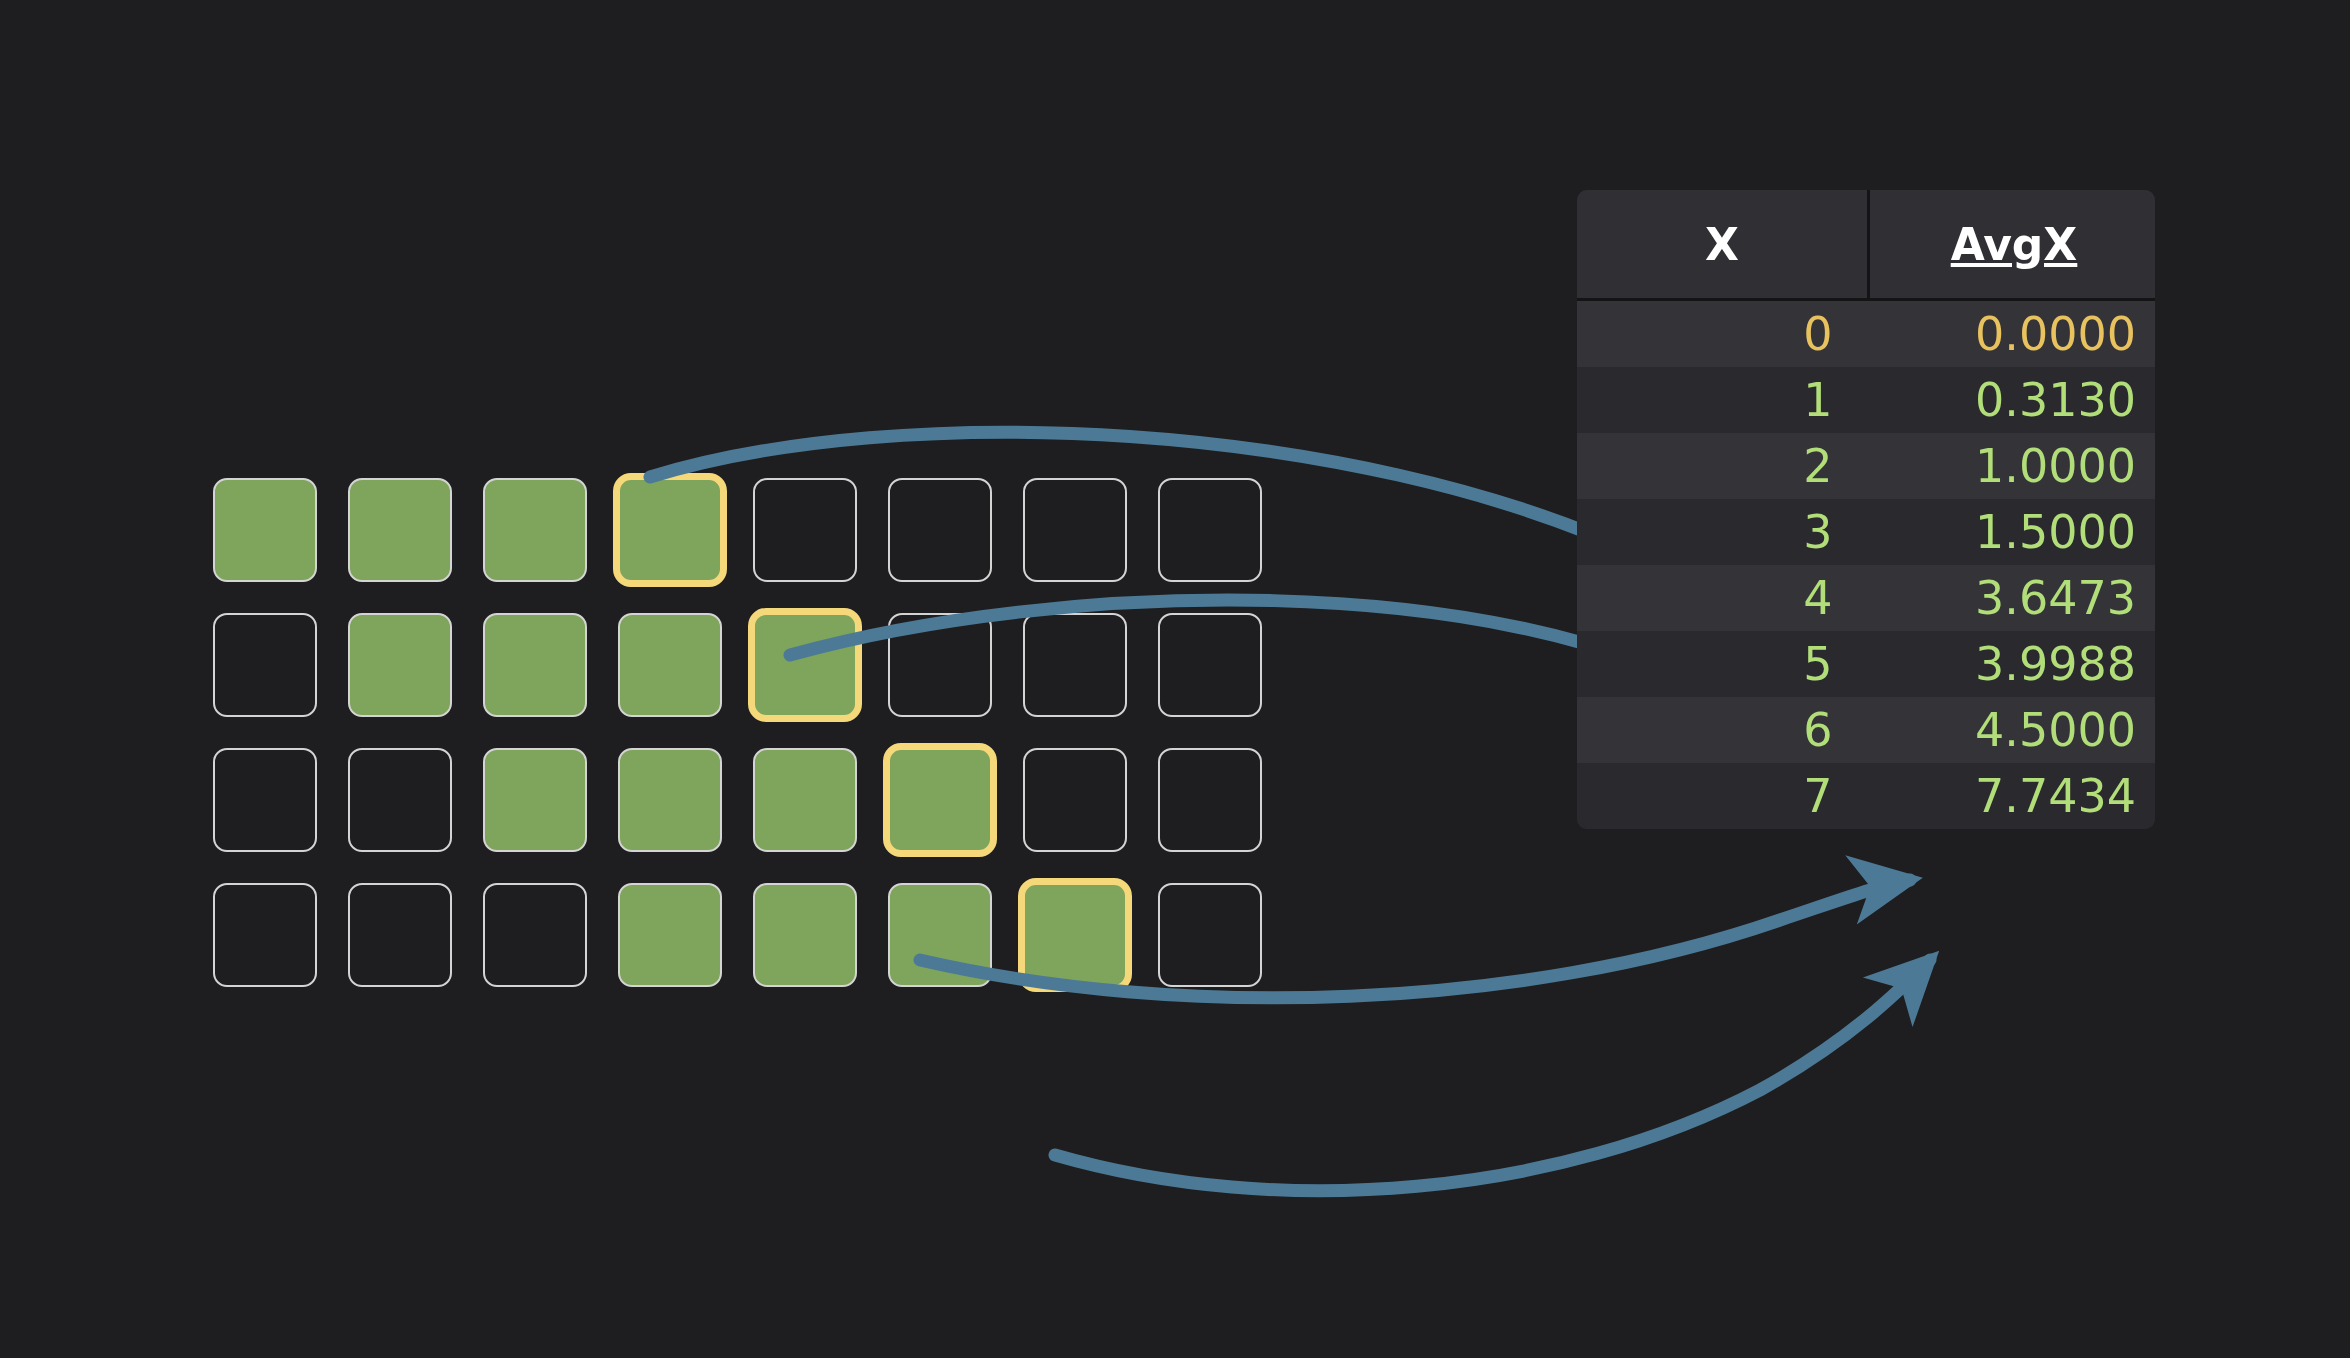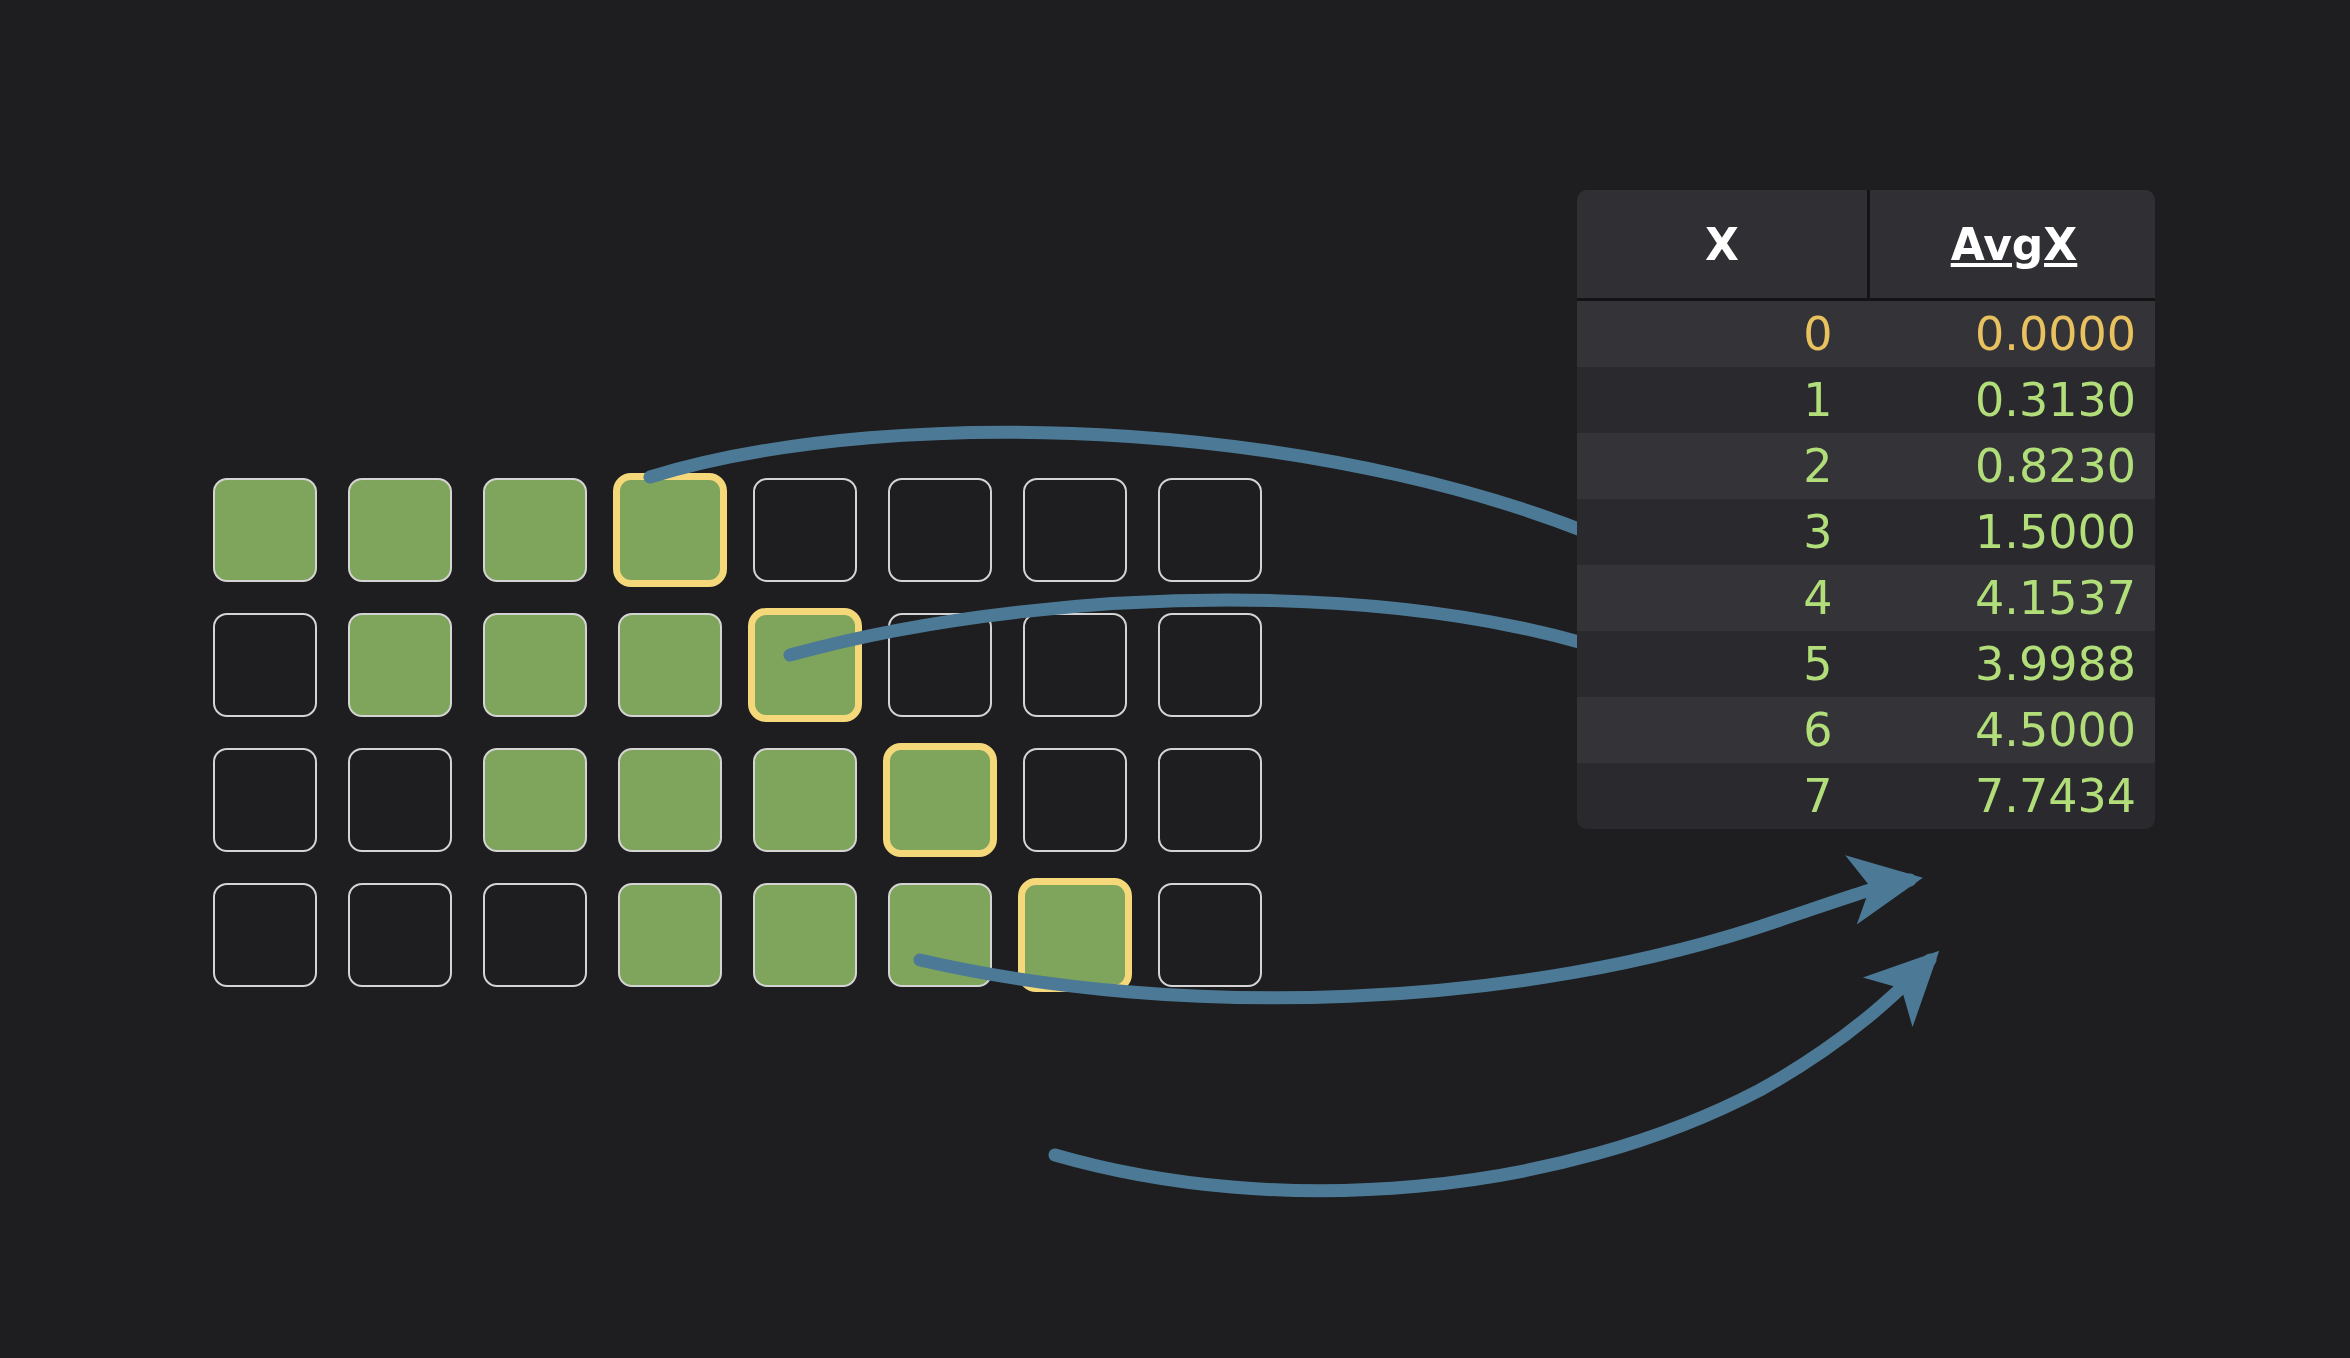--- a/index.html
+++ b/index.html
@@ -196,29 +196,29 @@
           <tr class="row-even row-accent">
             <td class="cell-x">0</td>
             <td class="cell-avgx">0.0000</td>
           </tr>
           <tr class="row-odd">
             <td class="cell-x">1</td>
             <td class="cell-avgx">0.3130</td>
           </tr>
           <tr class="row-even">
             <td class="cell-x">2</td>
-            <td class="cell-avgx">0.8230</td>
+            <td class="cell-avgx">1.0000</td>
           </tr>
           <tr class="row-odd">
             <td class="cell-x">3</td>
             <td class="cell-avgx">1.5000</td>
           </tr>
           <tr class="row-even">
             <td class="cell-x">4</td>
-            <td class="cell-avgx">4.1537</td>
+            <td class="cell-avgx">3.6473</td>
           </tr>
           <tr class="row-odd">
             <td class="cell-x">5</td>
             <td class="cell-avgx">3.9988</td>
           </tr>
           <tr class="row-even">
             <td class="cell-x">6</td>
             <td class="cell-avgx">4.5000</td>
           </tr>
           <tr class="row-odd">

